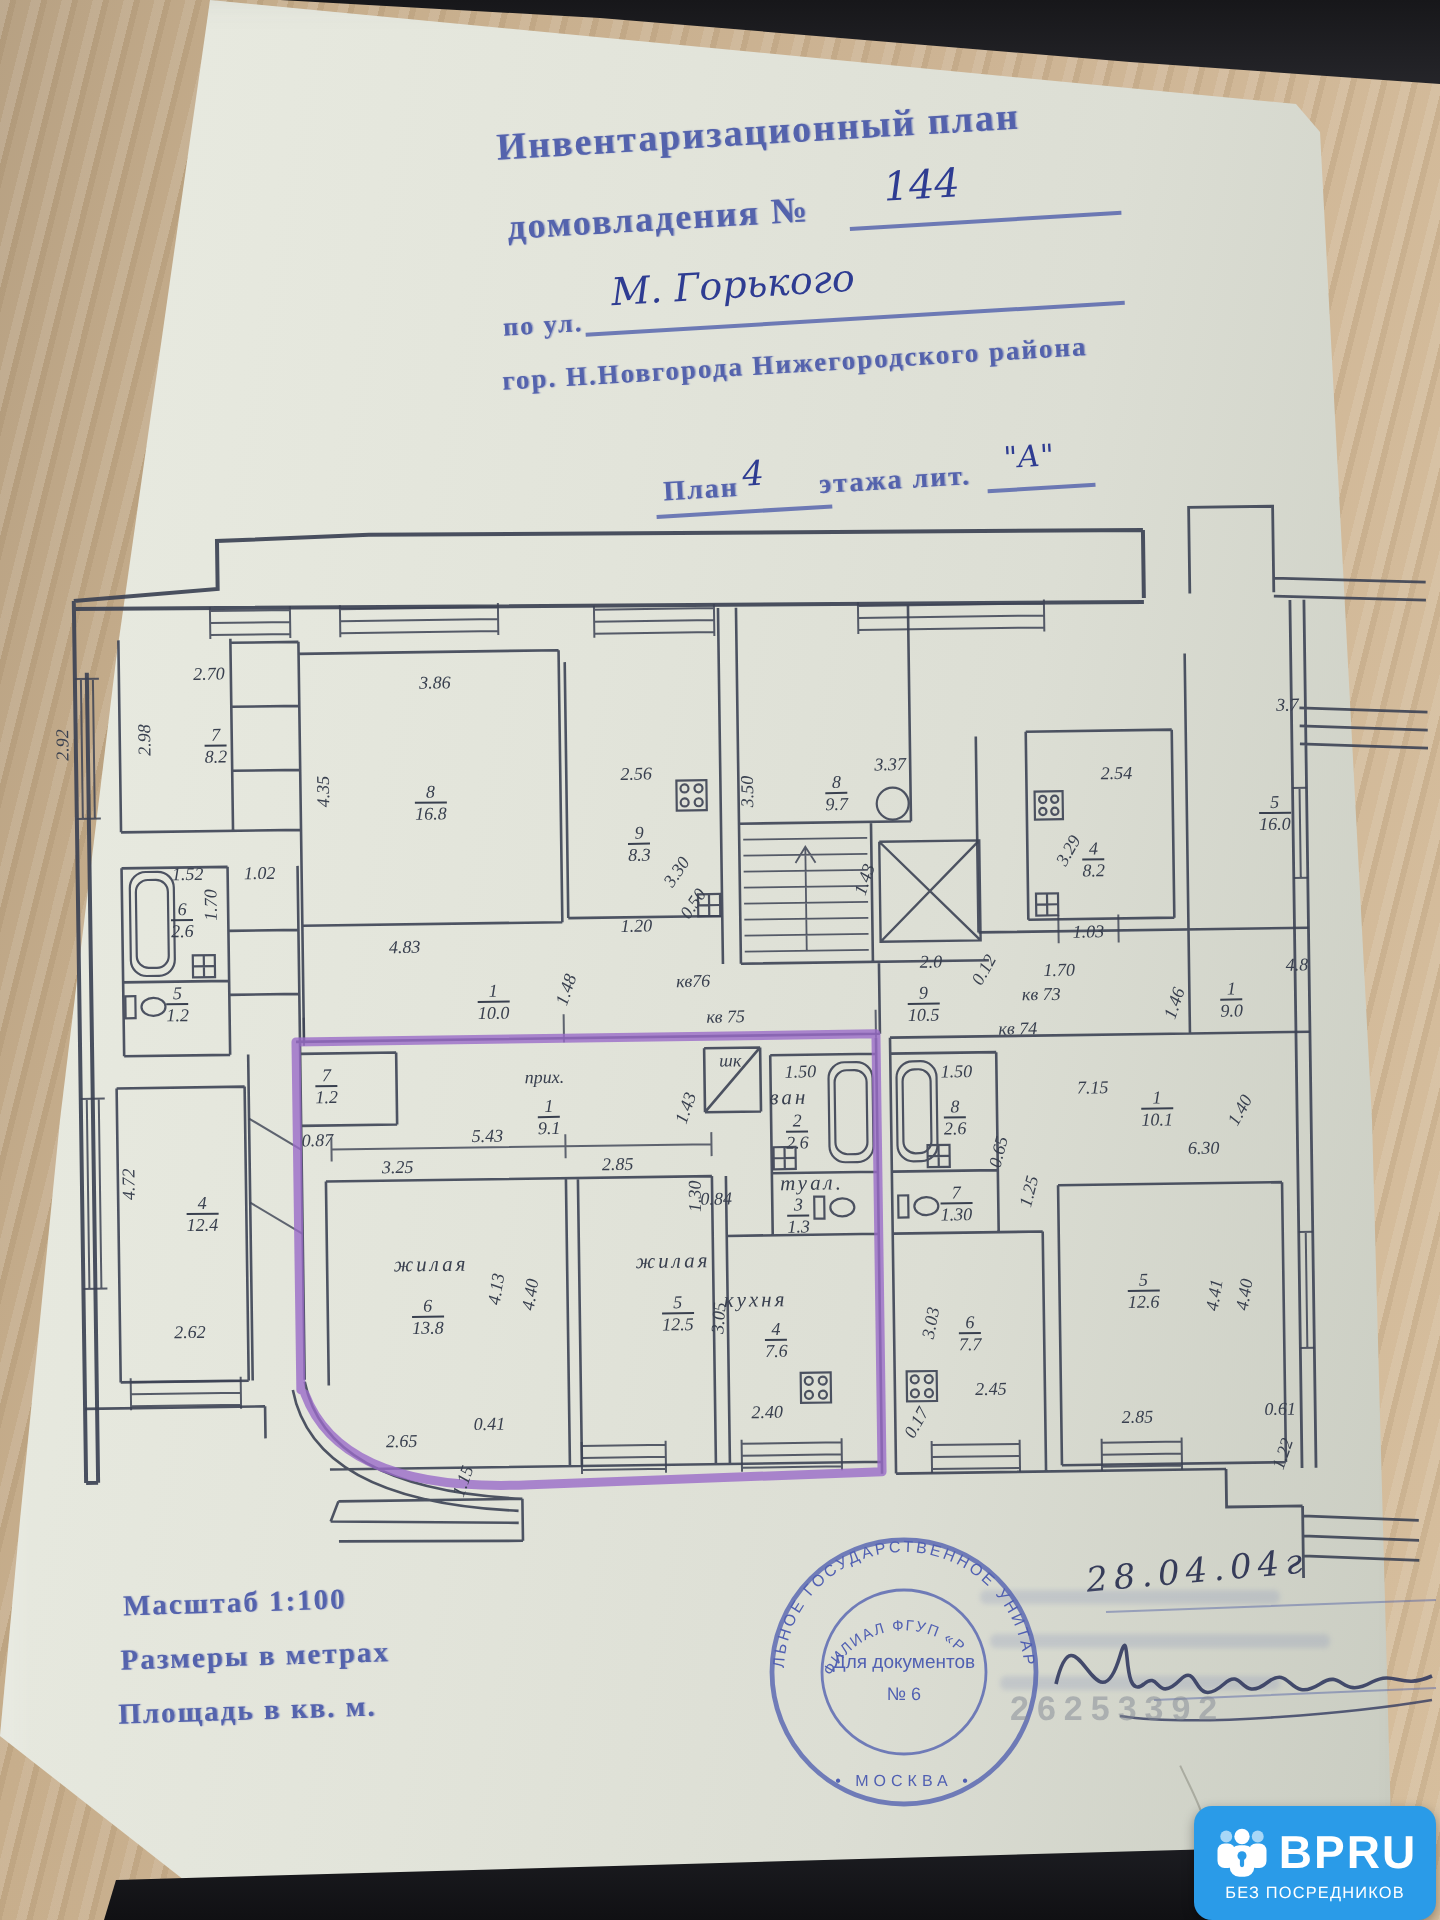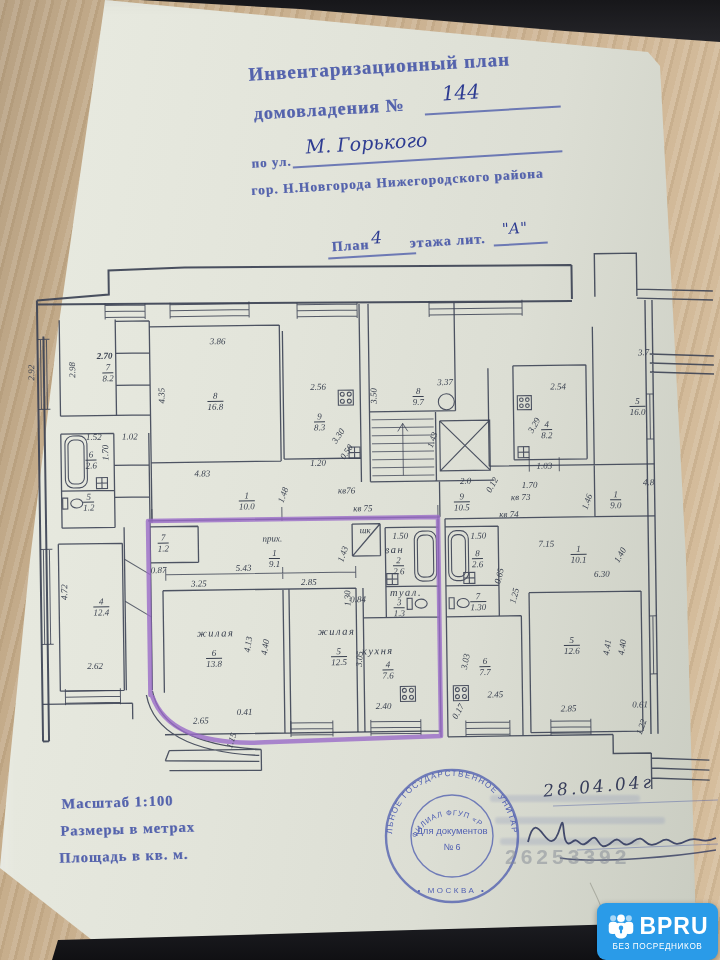--- a/index.html
+++ b/index.html
@@ -49,21 +49,21 @@
 
   .date{position:absolute;left:543px;top:776px;transform:rotate(-5deg);color:#363c59;
         font-family:"DejaVu Serif",serif;font-style:italic;font-size:17px;letter-spacing:3px;}
   .sig{position:absolute;left:505px;top:780px;}
   .smudge{position:absolute;background:#7b87b5;opacity:.22;filter:blur(1.2px);border-radius:3px;}
 
   
   .wm{position:absolute;left:447px;top:782px;display:flex;align-items:center;z-index:4;pointer-events:none;}
   .wm-text{font-family:"Liberation Sans",sans-serif;font-weight:bold;font-size:58px;color:rgba(255,255,255,.42);letter-spacing:2px;}
   .wm-num{position:absolute;left:505px;top:845px;z-index:4;font-family:"Liberation Sans",sans-serif;font-weight:bold;
-          font-size:21px;color:rgba(130,136,148,.5);letter-spacing:4px;}
+          font-size:17px;color:rgba(130,136,148,.5);letter-spacing:4px;}
 
   
   .bpru{position:absolute;left:597px;top:903px;width:121px;height:57px;background:#2a9be8;border-radius:9px;z-index:9;
         display:flex;flex-direction:column;align-items:center;justify-content:center;box-shadow:0 2px 6px rgba(0,0,0,.35);}
   .bpru-row{display:flex;align-items:center;gap:3px;text-align:center;}
   .bpru-brand{color:#fff;font-weight:bold;font-size:23px;letter-spacing:1px;font-family:"Liberation Sans",sans-serif;}
   .bpru-tag{color:#fff;font-size:8.2px;letter-spacing:.6px;margin-top:1px;font-family:"Liberation Sans",sans-serif;}
 </style>
 </head>
 <body>
@@ -227,21 +227,21 @@
               <circle cx="448" cy="403" r="8"></circle>
             </g>
         </g>
 
         <g stroke="#9a6cc8" fill="none" stroke-width="4.5" stroke-linejoin="round" stroke-linecap="round" opacity=".8">
           <path d="M148,518 L438,518 M438,518 L438,737 M438,737 L262,741 M262,741 Q168,744 150,694 M148,518 L148,692"></path>
         </g>
         <path d="M585,886 C593,904 601,916 597,934" stroke="#8f9186" stroke-width="1" fill="none" opacity=".6"></path>
       </svg>
       <div id="plan-labels">
-          <div class="pl" style="left: 107px; top: 353px; font-weight: bold;">2.70</div>
+          <div class="pl" style="left: 107px; top: 334px;">2.70</div>
           <div class="pl" style="left: 75px; top: 366px; transform: translate(-50%, -50%) rotate(-90deg);">2.98</div>
           <div class="pl" style="left: 34px; top: 368px; transform: translate(-50%, -50%) rotate(-90deg);">2.92</div>
           <div class="pl fr" style="left: 110px; top: 370px;">
             <span>7</span>
             <span class="fb">8.2</span>
           </div>
           <div class="pl" style="left: 220px; top: 340px;">3.86</div>
           <div class="pl" style="left: 164px; top: 393px; transform: translate(-50%, -50%) rotate(-90deg);">4.35</div>
           <div class="pl fr" style="left: 217px; top: 400px;">
             <span>8</span>

